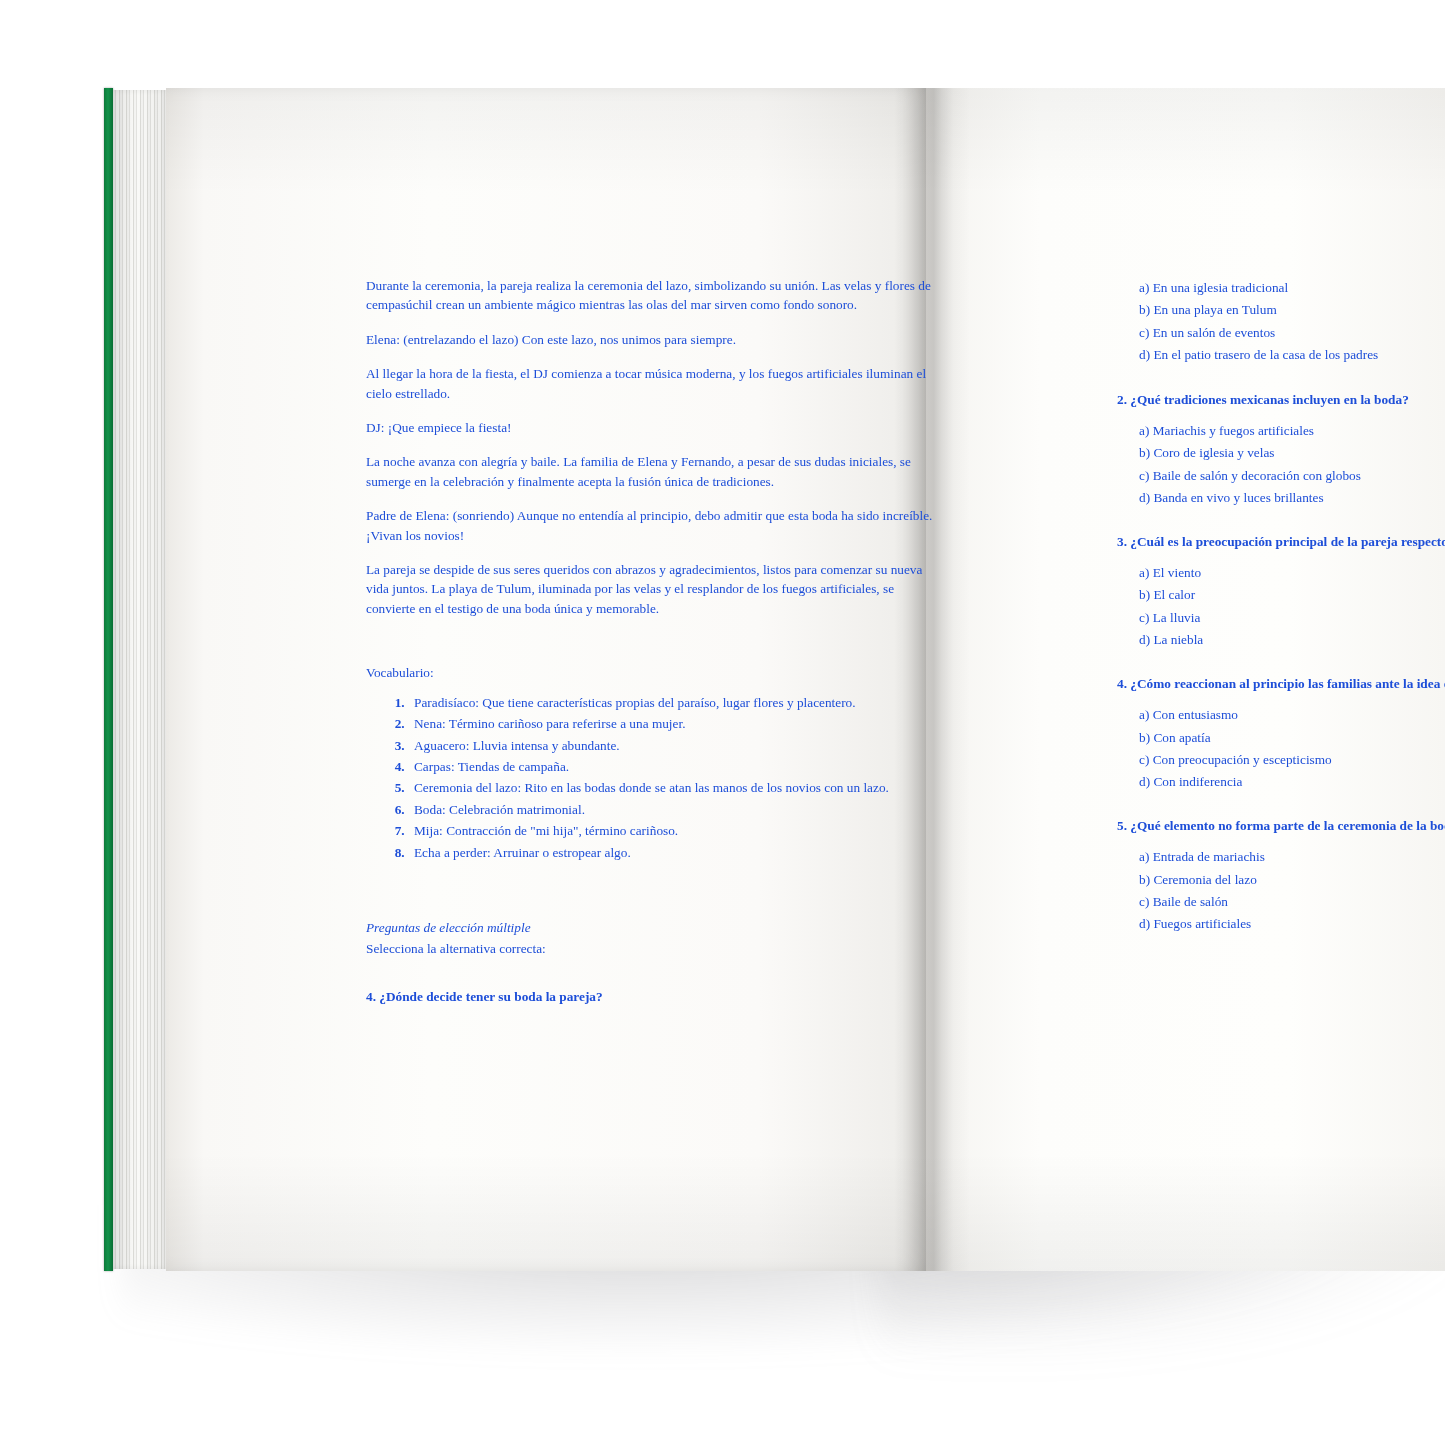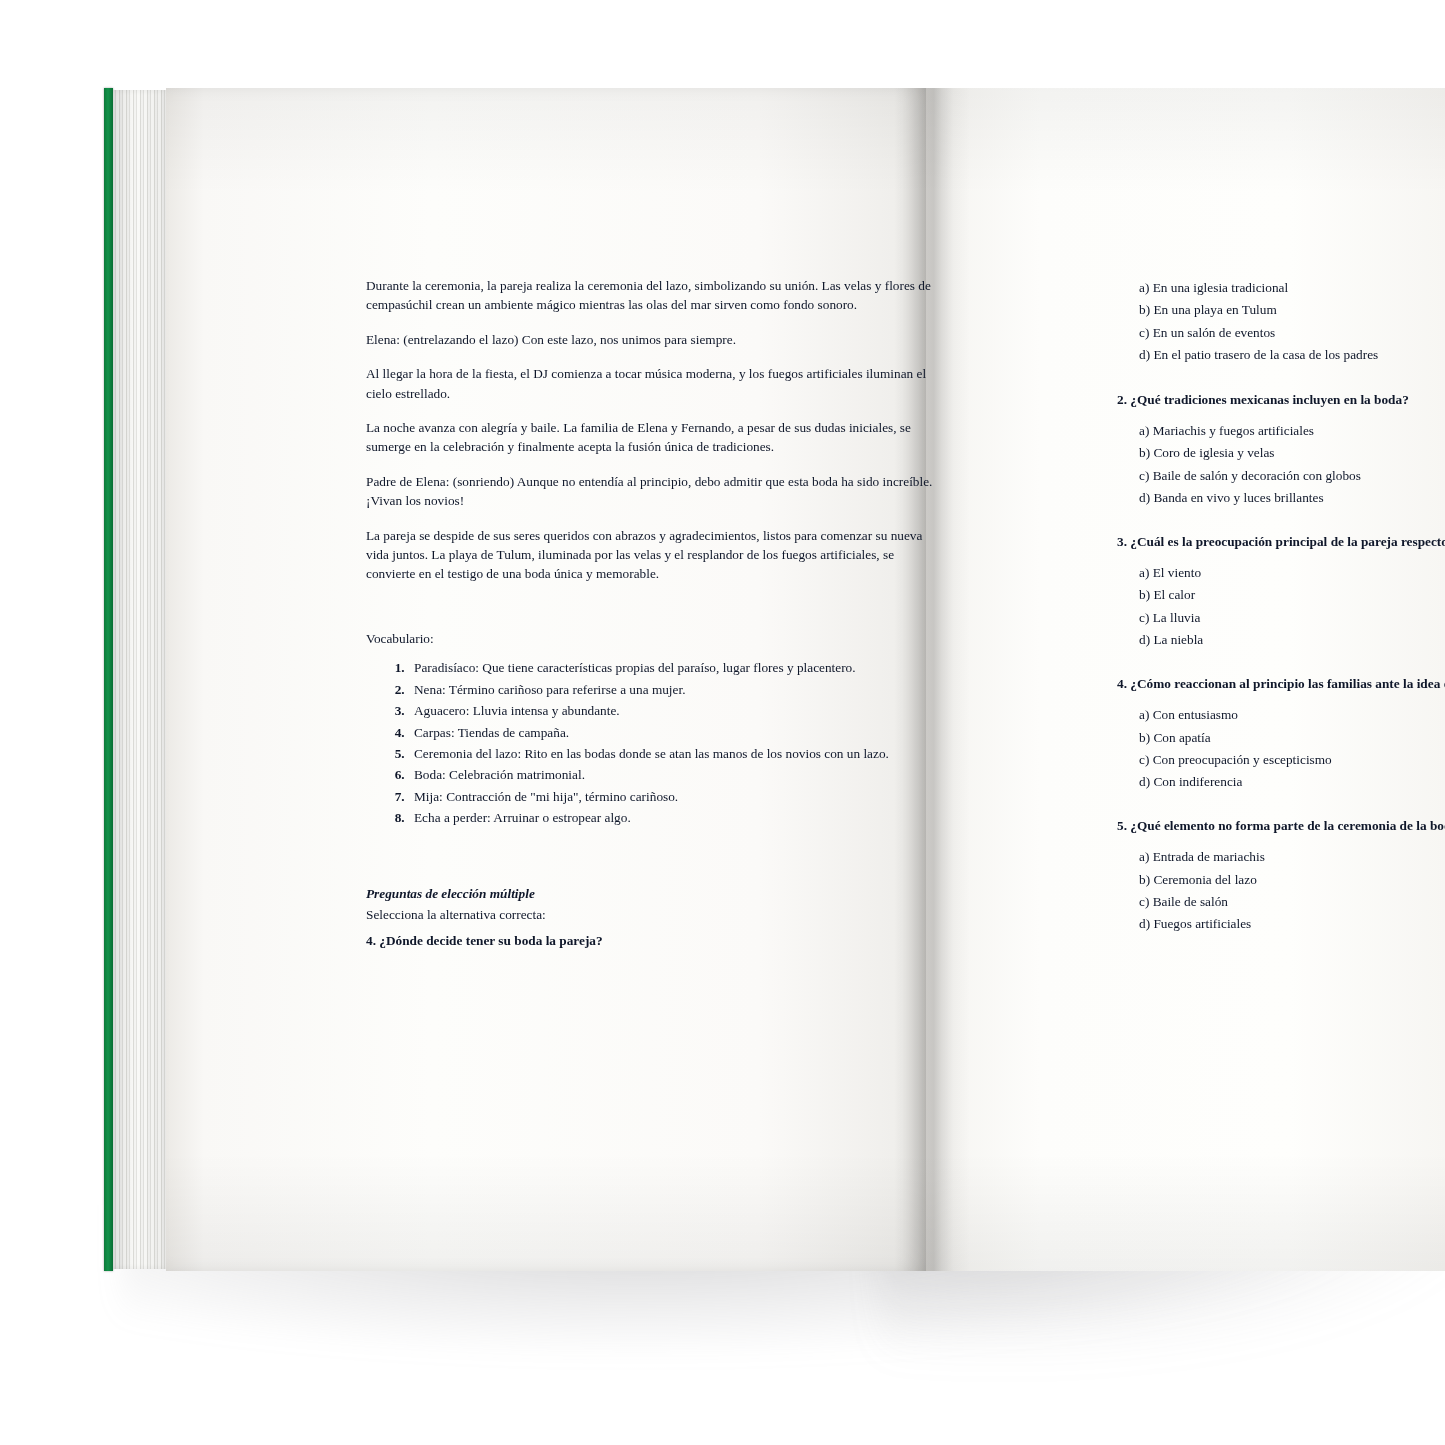--- a/index.html
+++ b/index.html
@@ -129,21 +129,21 @@
     height: 1183px;
     background: linear-gradient(to bottom, rgba(0,0,0,0.045), rgba(0,0,0,0) 9%, rgba(0,0,0,0) 90%, rgba(0,0,0,0.05));
     pointer-events: none;
   }
 
   
   .text-col {
     position: absolute;
     font-size: 13.3px;
     line-height: 1.46;
-    color: #0f172a;
+    color: #1d4ed8;
     text-align: left;
   }
   .col-left {
     left: 262px;
     top: 188px;
     width: 580px;
   }
   .col-right {
     left: 1013px;
     top: 190px;
@@ -168,25 +168,25 @@
   ol.vocab li {
     margin-bottom: 2px;
     padding-left: 6px;
   }
   ol.vocab li::marker {
     font-weight: bold;
   }
 
   .mcq-intro-title {
     font-style: italic;
-    font-weight: bold;
+    font-weight: normal;
     margin: 0 0 2px 0;
   }
   .mcq-intro-sub {
-    margin: 0 0 7px 0;
+    margin: 0 0 28px 0;
   }
   .q-text {
     font-weight: bold;
     margin: 0 0 12px 0;
     white-space: nowrap;
   }
   .q-block { margin-bottom: 24px; }
   .opts {
     margin: 0 0 0 22px;
     padding: 0;
@@ -217,20 +217,21 @@
     <div class="page-curve"></div>
 
     <div class="text-col col-left">
 
       <p class="para">Durante la ceremonia, la pareja realiza la ceremonia del lazo, simbolizando su unión. Las velas y flores de cempasúchil crean un ambiente mágico mientras las olas del mar sirven como fondo sonoro.</p>
 
       <p class="para"><span class="bold">Elena:</span><span> (entrelazando el lazo) Con este lazo, nos unimos para siempre.</span></p>
 
       <p class="para">Al llegar la hora de la fiesta, el DJ comienza a tocar música moderna, y los fuegos artificiales iluminan el cielo estrellado.</p>
 
+      <p class="para"><span class="bold">DJ:</span><span> ¡Que empiece la fiesta!</span></p>
 
       <p class="para">La noche avanza con alegría y baile. La familia de Elena y Fernando, a pesar de sus dudas iniciales, se sumerge en la celebración y finalmente acepta la fusión única de tradiciones.</p>
 
       <p class="para"><span class="bold">Padre de Elena:</span><span> (sonriendo) Aunque no entendía al principio, debo admitir que esta boda ha sido increíble. ¡Vivan los novios!</span></p>
 
 
       <p class="para">La pareja se despide de sus seres queridos con abrazos y agradecimientos, listos para comenzar su nueva vida juntos. La playa de Tulum, iluminada por las velas y el resplandor de los fuegos artificiales, se convierte en el testigo de una boda única y memorable.</p>
 
       <div class="spacer-1"></div>
 

